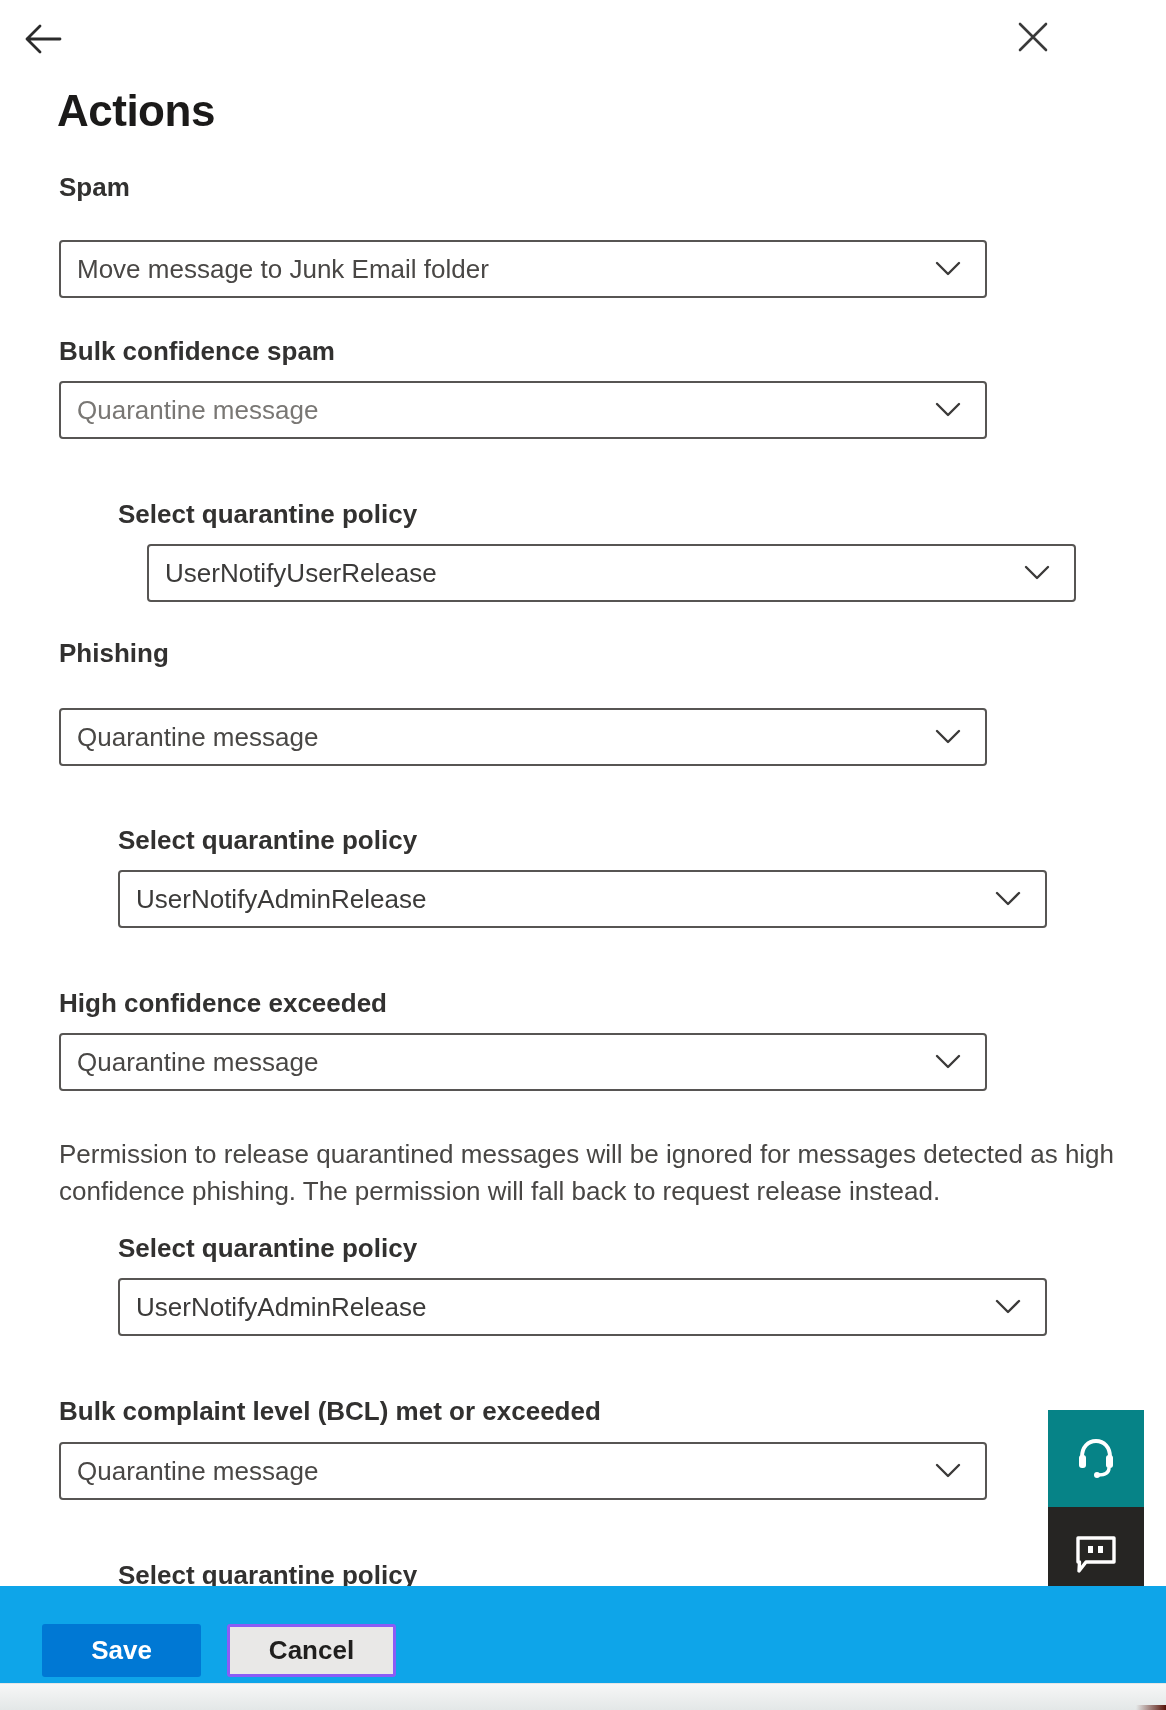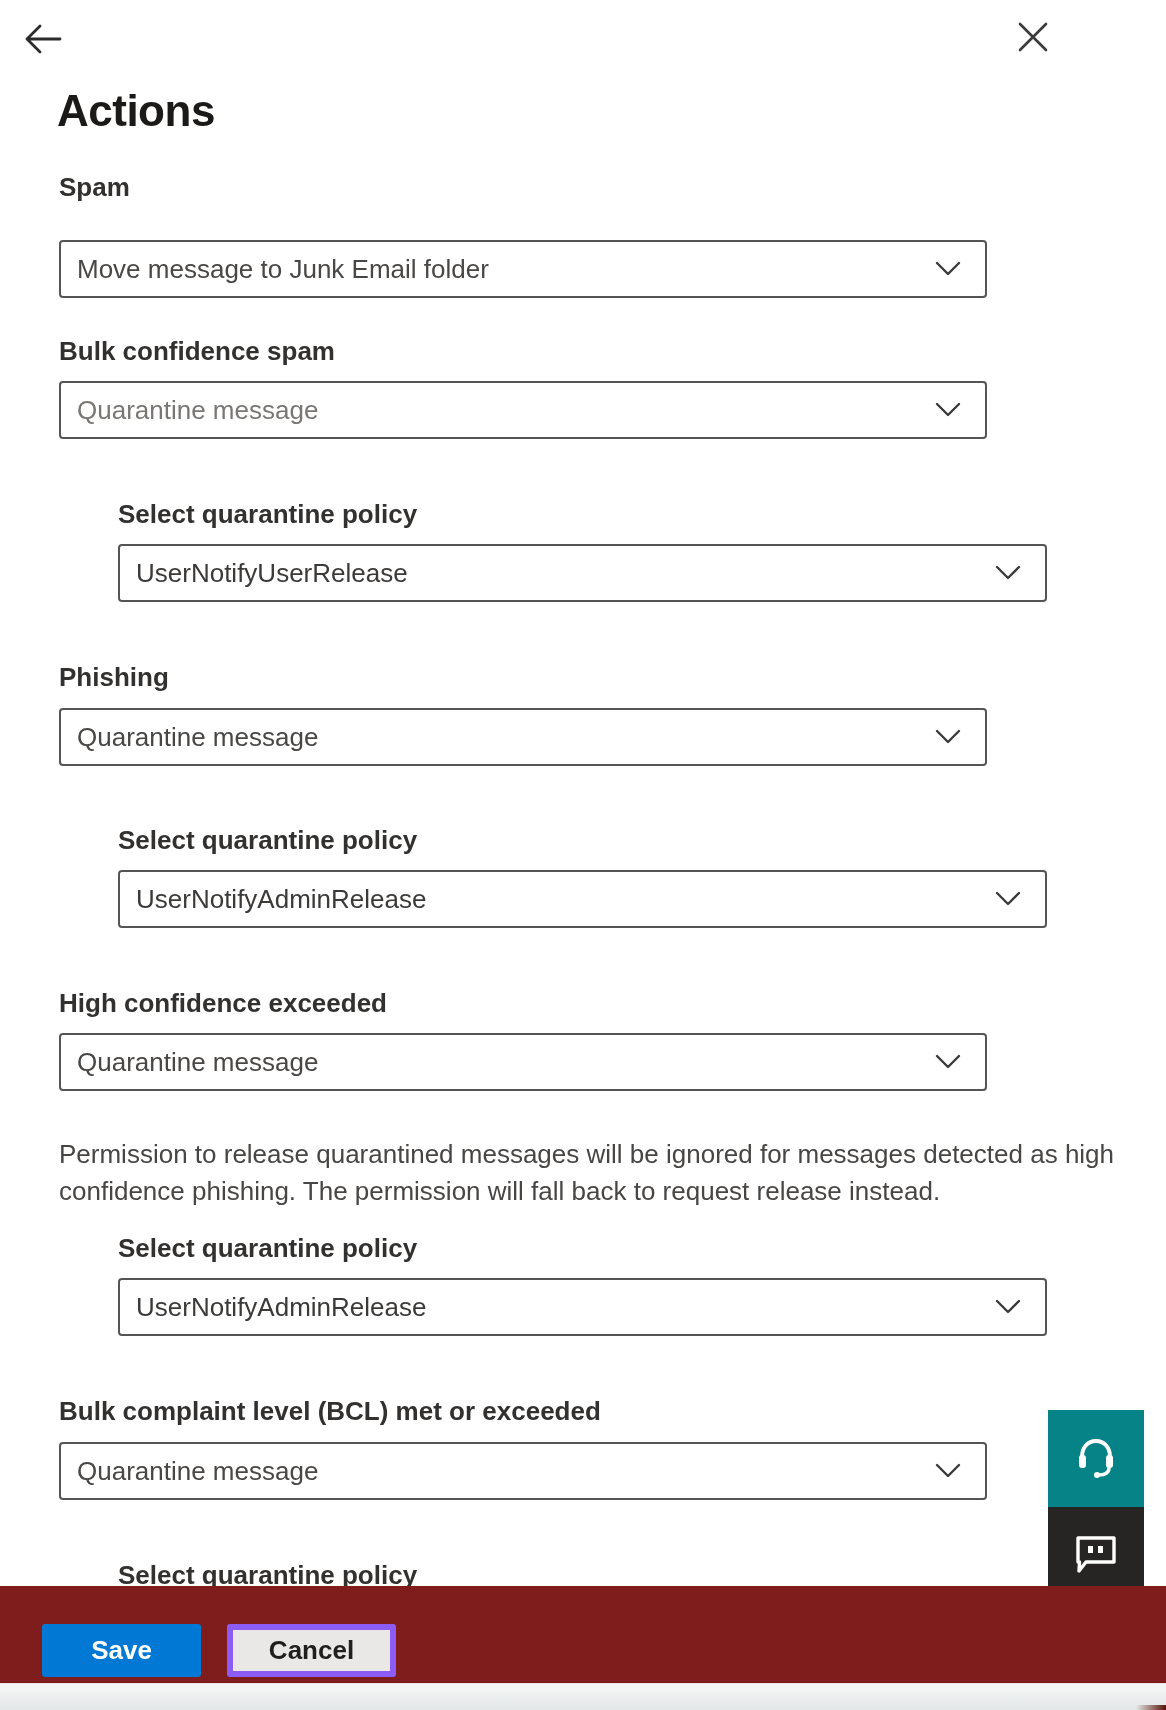--- a/index.html
+++ b/index.html
@@ -36,39 +36,39 @@
   .dd .val.strong{color:#3b3a39;}
   .dd .val.dim{color:#797774;}
   .dd .chev{position:absolute;right:24px;top:50%;margin-top:-8px;}
   #note{
     position:absolute;left:59px;top:1136px;width:1070px;
     font-size:26px;line-height:37px;color:#484644;
   }
   #sq4-label{top:1560px;}
   #footer{
     position:absolute;left:0;top:1586px;width:1166px;height:124px;z-index:5;
-    background:#7f1d1d;
+    background:#0ea5e9;
   }
   #footer .strip{
     position:absolute;left:0;bottom:0;width:100%;height:26px;
     background:linear-gradient(180deg,#f7f7f7,#e3e7e7);
     border-top:1px solid #e5e5e5;
   }
   #footer .sliver{
     position:absolute;right:0;bottom:0;width:30px;height:5px;
     background:linear-gradient(90deg,rgba(87,18,8,0),#571208);
   }
   .btn{
     position:absolute;top:38px;height:53px;
     font-family:"Liberation Sans", sans-serif;
     font-size:26px;font-weight:600;border-radius:3px;cursor:pointer;
     display:flex;align-items:center;justify-content:center;box-sizing:border-box;
   }
   #save-btn{left:42px;width:159px;background:#0078d4;border:none;color:#ffffff;}
-  #cancel-btn{left:227px;width:169px;background:#e9e8e7;border:6px solid #8b5cf6;color:#201f1e;}
+  #cancel-btn{left:227px;width:169px;background:#e9e8e7;border:3px solid #8b5cf6;color:#201f1e;}
   .float-btn{
     position:absolute;left:1048px;width:96px;border:none;cursor:pointer;
     display:flex;align-items:center;justify-content:center;padding:0;
   }
   #help-btn{top:1410px;height:97px;background:#068387;}
   #feedback-btn{top:1507px;height:99px;background:#262523;}
 </style>
 </head>
 <body>
 
@@ -105,30 +105,30 @@
   <div class="dd" style="top:381px;">
     <span class="val dim">Quarantine message</span>
     <span class="chev">
       <svg width="26" height="16" viewBox="0 0 26 16">
           <polyline points="2,2 13,13 24,2" fill="none" stroke="#3b3a39" stroke-width="2.4" stroke-linecap="round" stroke-linejoin="round"></polyline>
         </svg>
     </span>
   </div>
 
   <div class="field-label indent" style="top:499px;">Select quarantine policy</div>
-  <div class="dd indent" style="top:544px;">
+  <div class="dd indent" style="top:544px;margin-left:29px;">
     <span class="val strong">UserNotifyUserRelease</span>
     <span class="chev">
       <svg width="26" height="16" viewBox="0 0 26 16">
           <polyline points="2,2 13,13 24,2" fill="none" stroke="#3b3a39" stroke-width="2.4" stroke-linecap="round" stroke-linejoin="round"></polyline>
         </svg>
     </span>
   </div>
 
-  <div class="field-label" style="top:662px;">Phishing</div>
+  <div class="field-label" style="top:638px;">Phishing</div>
   <div class="dd" style="top:708px;">
     <span class="val">Quarantine message</span>
     <span class="chev">
       <svg width="26" height="16" viewBox="0 0 26 16">
           <polyline points="2,2 13,13 24,2" fill="none" stroke="#3b3a39" stroke-width="2.4" stroke-linecap="round" stroke-linejoin="round"></polyline>
         </svg>
     </span>
   </div>
 
   <div class="field-label indent" style="top:825px;">Select quarantine policy</div>

